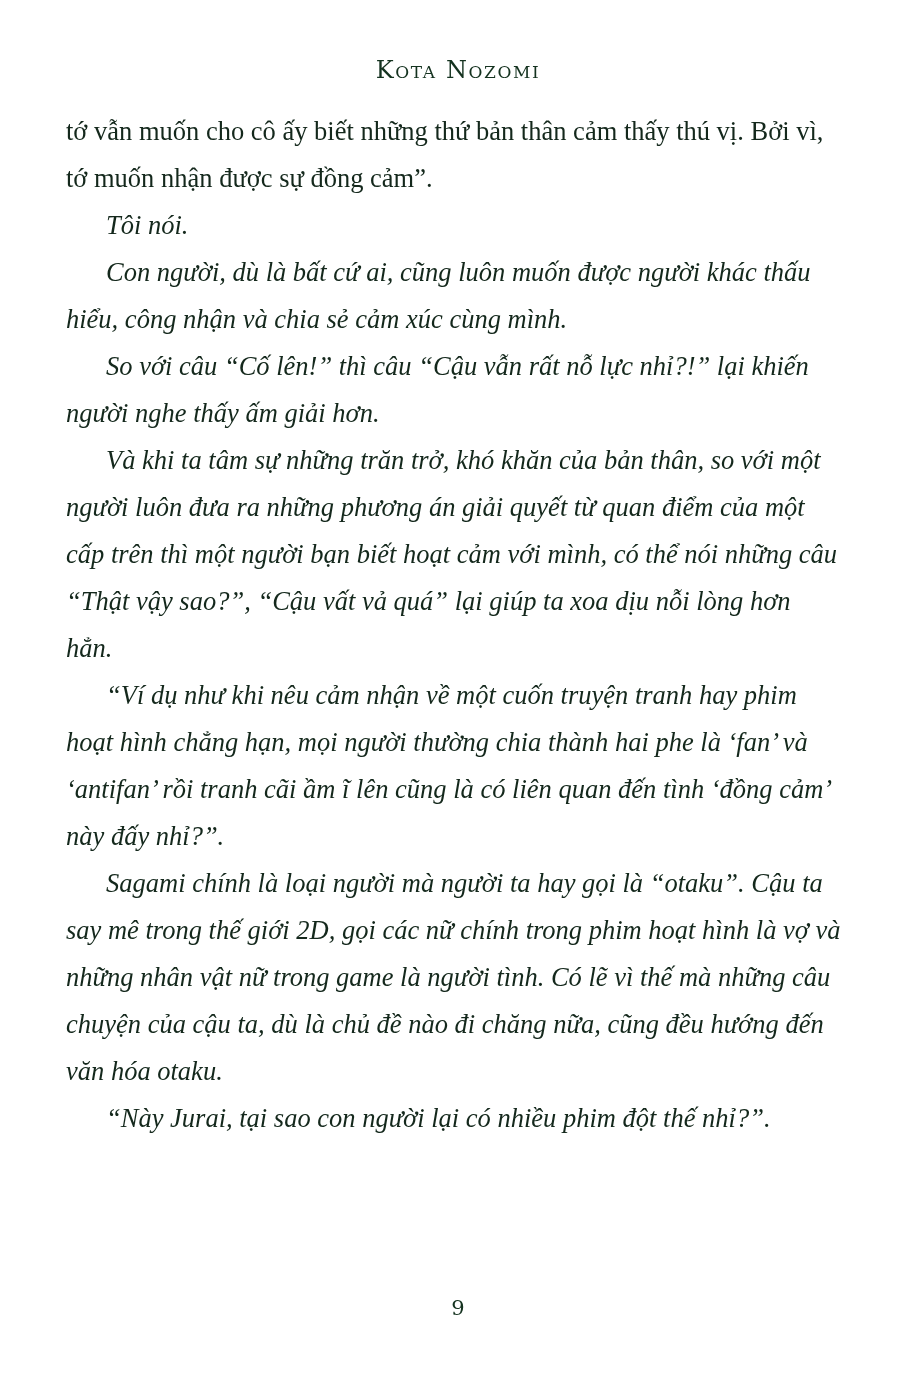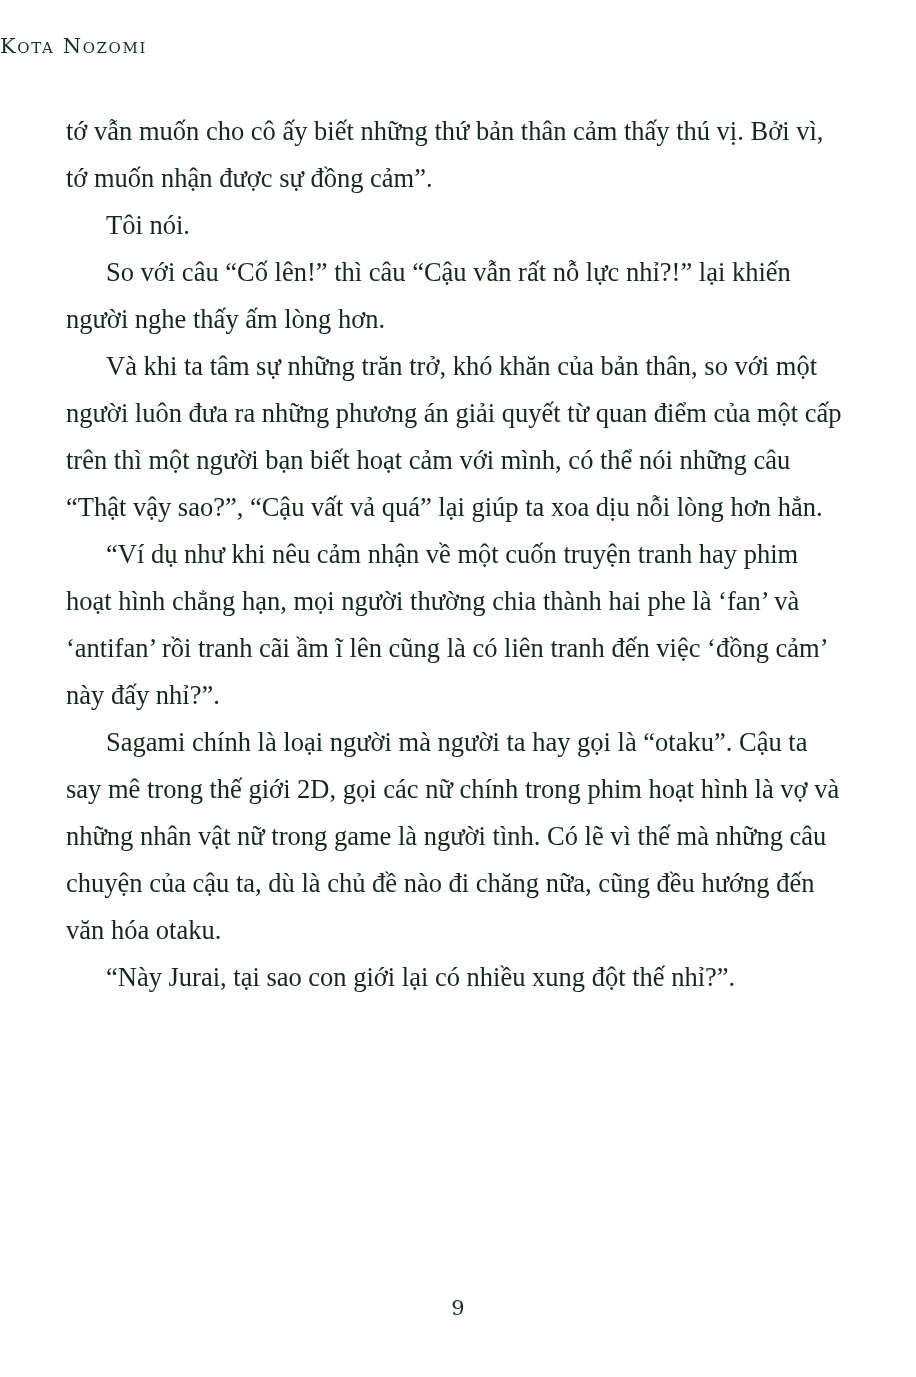--- a/index.html
+++ b/index.html
@@ -16,45 +16,47 @@
   }
   .page {
     position: relative;
     width: 916px;
     height: 1377px;
     box-sizing: border-box;
     padding: 0;
   }
   .running-head {
     position: absolute;
-    top: 34px;
+    top: 56px;
     left: 0;
     width: 916px;
+    text-align: center;
     font-family: "DejaVu Serif", serif;
     font-variant: small-caps;
-    font-size: 21px;
+    font-size: 24px;
     letter-spacing: 1.6px;
     color: #14321f;
   }
   .body-text {
     position: absolute;
     top: 108px;
     left: 66px;
     width: 784px;
     font-size: 26.5px;
     line-height: 47px;
     color: #14281c;
     text-align: left;
   }
   .body-text p {
     margin: 0 8px 0 0;
     text-indent: 0;
   }
   .body-text p.indent {
     text-indent: 40px;
+    font-style: italic;
   }
   .folio {
     position: absolute;
     top: 1296px;
     left: 0;
     width: 916px;
     text-align: center;
     font-family: "DejaVu Serif", serif;
     font-size: 21px;
     color: #14321f;
@@ -63,22 +65,23 @@
 </head>
 <body>
 
 <div class="page">
 
   <div class="running-head">Kota Nozomi</div>
 
   <div class="body-text">
     <p>tớ vẫn muốn cho cô ấy biết những thứ bản thân cảm thấy thú vị. Bởi vì, tớ muốn nhận được sự đồng cảm”.</p>
     <p class="indent">Tôi nói.</p>
-    <p class="indent">So với câu “Cố lên!” thì câu “Cậu vẫn rất nỗ lực nhỉ?!” lại khiến người nghe thấy ấm lòng hơn.</p>
+    <p class="indent">Con người, dù là bất cứ ai, cũng luôn muốn được người khác thấu hiểu, công nhận và chia sẻ cảm xúc cùng mình.</p>
+    <p class="indent">So với câu “Cố lên!” thì câu “Cậu vẫn rất nỗ lực nhỉ?!” lại khiến người nghe thấy ấm giải hơn.</p>
     <p class="indent">Và khi ta tâm sự những trăn trở, khó khăn của bản thân, so với một người luôn đưa ra những phương án giải quyết từ quan điểm của một cấp trên thì một người bạn biết hoạt cảm với mình, có thể nói những câu “Thật vậy sao?”, “Cậu vất vả quá” lại giúp ta xoa dịu nỗi lòng hơn hẳn.</p>
-    <p class="indent">“Ví dụ như khi nêu cảm nhận về một cuốn truyện tranh hay phim hoạt hình chẳng hạn, mọi người thường chia thành hai phe là ‘fan’ và ‘antifan’ rồi tranh cãi ầm ĩ lên cũng là có liên tranh đến việc ‘đồng cảm’ này đấy nhỉ?”.</p>
+    <p class="indent">“Ví dụ như khi nêu cảm nhận về một cuốn truyện tranh hay phim hoạt hình chẳng hạn, mọi người thường chia thành hai phe là ‘fan’ và ‘antifan’ rồi tranh cãi ầm ĩ lên cũng là có liên quan đến tình ‘đồng cảm’ này đấy nhỉ?”.</p>
     <p class="indent">Sagami chính là loại người mà người ta hay gọi là “otaku”. Cậu ta say mê trong thế giới 2D, gọi các nữ chính trong phim hoạt hình là vợ và những nhân vật nữ trong game là người tình. Có lẽ vì thế mà những câu chuyện của cậu ta, dù là chủ đề nào đi chăng nữa, cũng đều hướng đến văn hóa otaku.</p>
-    <p class="indent">“Này Jurai, tại sao con giới lại có nhiều xung đột thế nhỉ?”.</p>
+    <p class="indent">“Này Jurai, tại sao con người lại có nhiều phim đột thế nhỉ?”.</p>
   </div>
 
   <div class="folio">9</div>
 
 </div>
 
 </body></html>

